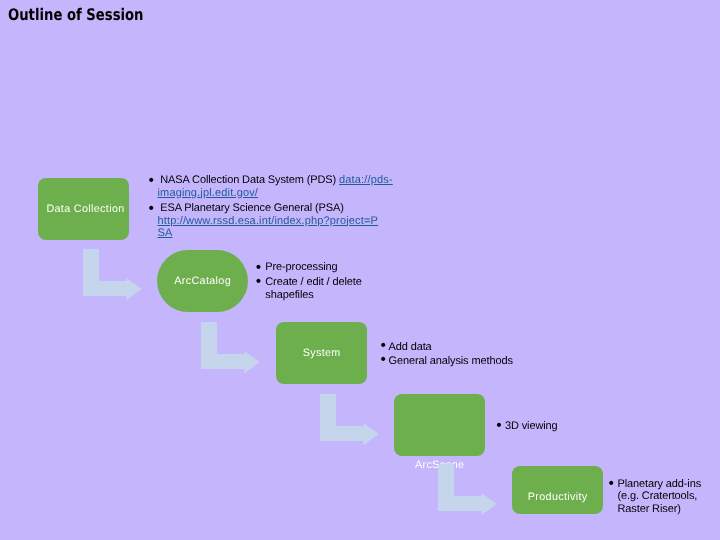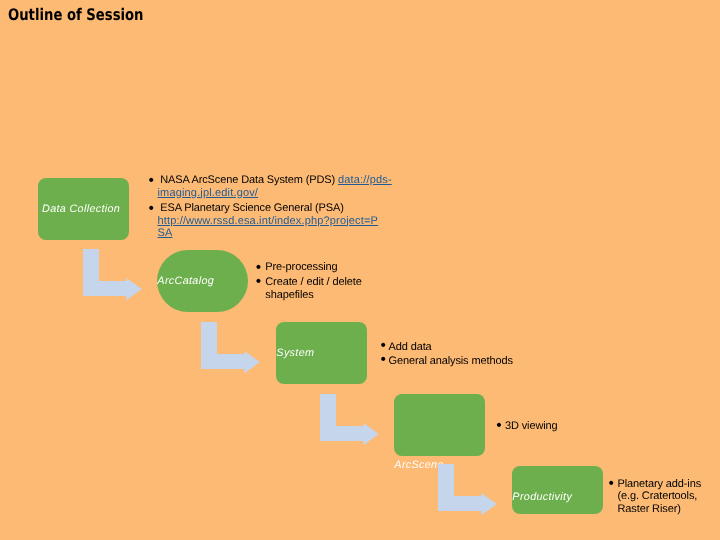--- a/index.html
+++ b/index.html
@@ -5,21 +5,21 @@
 <style>
   html,body{margin:0;padding:0;}
   *{-webkit-font-smoothing:antialiased;text-rendering:geometricPrecision;}
   .bullets,.slide-title,.node,.node span,.bullets .li{will-change:opacity;}
   body{
     width:720px;height:540px;
     background:#ffffff;
     font-family:"Liberation Sans",sans-serif;
     overflow:hidden;
   }
-  #slide{position:relative;width:720px;height:540px;background:#fdba74;overflow:hidden;}
+  #slide{position:relative;width:720px;height:540px;background:#c4b5fd;overflow:hidden;}
 
   .slide-title{
     position:absolute;
     left:8px;top:5.2px;
     font-family:"DejaVu Sans",sans-serif;
     font-weight:700;
     font-size:16px;
     color:#000000;
     white-space:nowrap;
     transform:scaleX(0.825);
@@ -27,24 +27,23 @@
   }
 
   .node{
     position:absolute;
     background:#6DAF4C;
     border-radius:8px;
     color:#ffffff;
     font-size:10.8px;
     letter-spacing:0.33px;
     line-height:12px;
-    text-align:left;
+    text-align:center;
     font-family:"Liberation Sans",sans-serif;
     box-sizing:border-box;
-    font-style:italic;
   }
   .node span{position:absolute;left:0.35px;right:0;}
   .node.shift span{left:4px;}
 
   .arrow{position:absolute;overflow:visible;}
 
   .bullets{
     position:absolute;
     color:#000000;
     font-size:11px;
@@ -100,21 +99,21 @@
     <path data-name="elbow-arrow-shape" d="M0 0 H16 V31.9 H43.3 V29 L58.9 40.1 L43.3 51.3 V47 H0 Z" fill="#C4D5EC"></path>
   </svg>
 
   <svg class="arrow" data-name="elbow-arrow-right-icon-4" style="left:438.4px;top:464.4px;" width="60" height="52" viewBox="0 0 60 52">
     <path data-name="elbow-arrow-shape" d="M0 0 H16 V31.9 H43.3 V29 L58.9 40.1 L43.3 51.3 V47 H0 Z" fill="#C4D5EC"></path>
   </svg>
 
   <div class="bullets" id="cdc" data-name="callout-data-collection" style="left:149.8px;top:174.4px;width:250px;line-height:12.3px;">
     <div class="li" data-name="list-item" style="padding-left:7.7px;">
       <span class="bul" data-name="bullet-glyph">•</span>
-        <span class="txt" data-name="list-item-text"><span data-name="list-item-label">NASA ArcScene Data System (PDS) </span><a class="link" data-name="list-item-link"><span data-name="link-line">data://pds-</span><br><span class="lnk2" data-name="link-line">imaging.jpl.edit.gov/</span></a></span>
+        <span class="txt" data-name="list-item-text"><span data-name="list-item-label">NASA Collection Data System (PDS) </span><a class="link" data-name="list-item-link"><span data-name="link-line">data://pds-</span><br><span class="lnk2" data-name="link-line">imaging.jpl.edit.gov/</span></a></span>
     </div>
     <div class="li" data-name="list-item" style="padding-left:7.7px;margin-top:3.4px;">
       <span class="bul" data-name="bullet-glyph">•</span>
         <span class="txt" data-name="list-item-text"><span data-name="list-item-label">ESA Planetary Science General (PSA) </span><br><a class="link lnk2" data-name="list-item-link"><span data-name="link-line">http://www.rssd.esa.int/index.php?project=P</span><br><span class="lnk2" data-name="link-line">SA</span></a></span>
     </div>
   </div>
 
   <div class="bullets" data-name="callout-arccatalog" style="left:257.3px;top:261.3px;width:118px;line-height:13.0px;">
     <div class="li" data-name="list-item" style="padding-left:8px;">
       <span class="bul" data-name="bullet-glyph">•</span>

